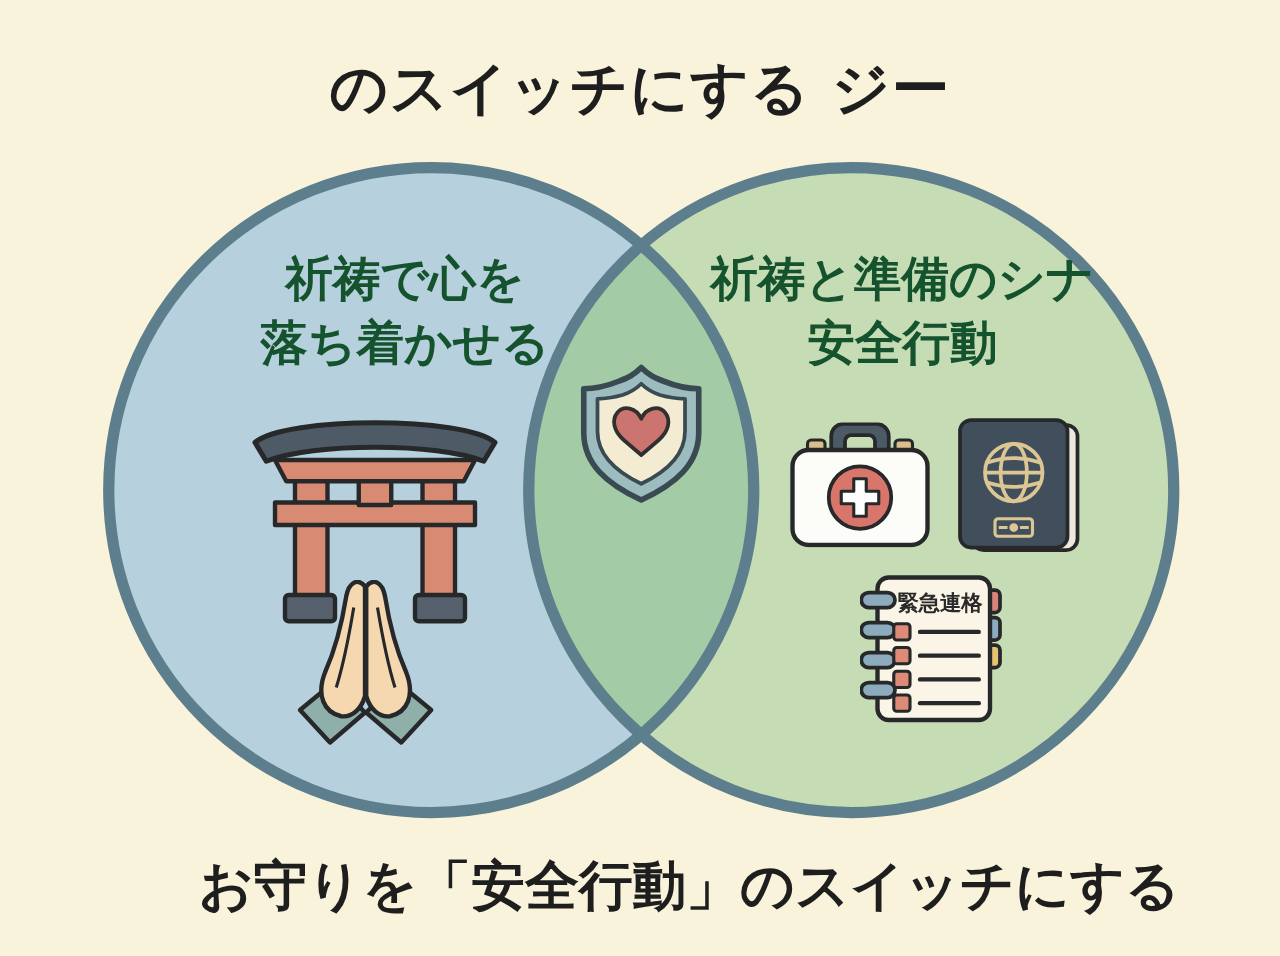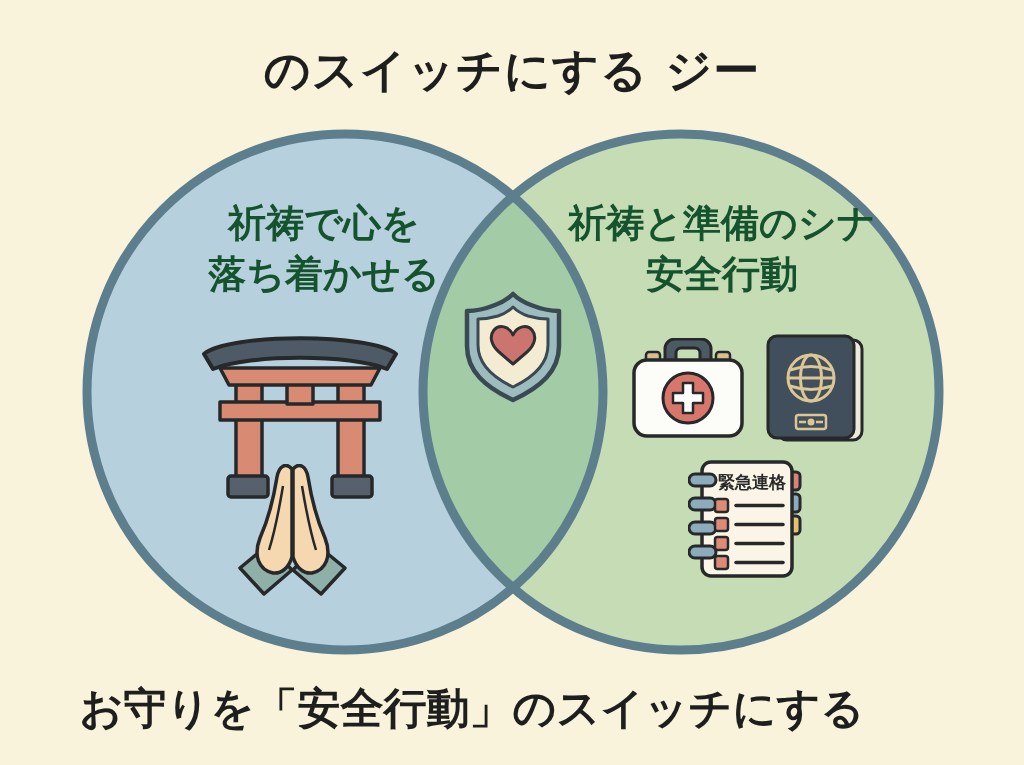--- a/index.html
+++ b/index.html
@@ -12,21 +12,21 @@
   }
   .abs{position:absolute;}
   .title{
     top:40px;left:0;width:1024px;
     text-align:center;
     font-size:46px;font-weight:bold;color:#1e1e1e;
     letter-spacing:1px;
   }
   .footer{
     top:680px;left:0;width:944px;
-    text-align:center;
+    text-align:right;
     font-size:43px;font-weight:bold;color:#1e1e1e;
   }
   .vlabel{
     text-align:center;font-weight:bold;color:#14532d;
   }
   .vlabel span{display:block;}
   .big-label{top:198px;width:320px;font-size:38px;line-height:1.35;}
   .left-label{left:164px;}
   .right-label{left:562px;}
   .overlap-label{top:412px;left:420px;width:186px;font-size:33px;line-height:1.4;}

